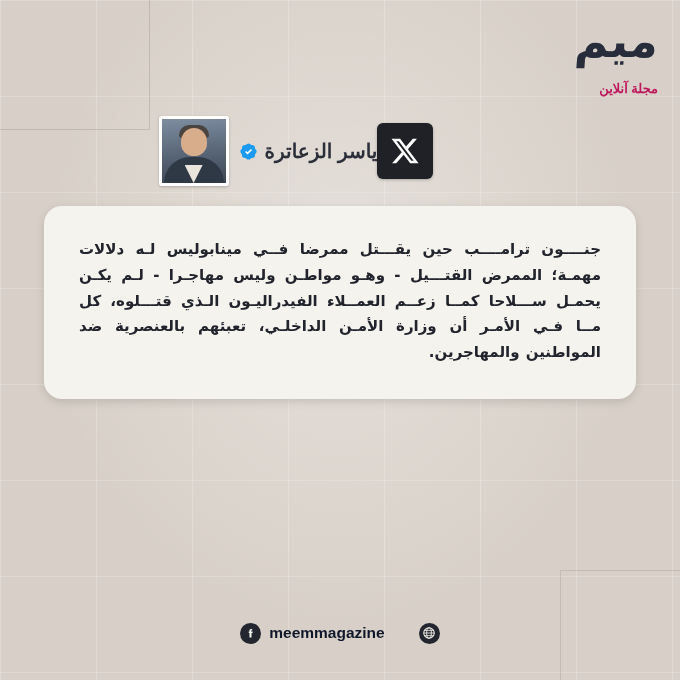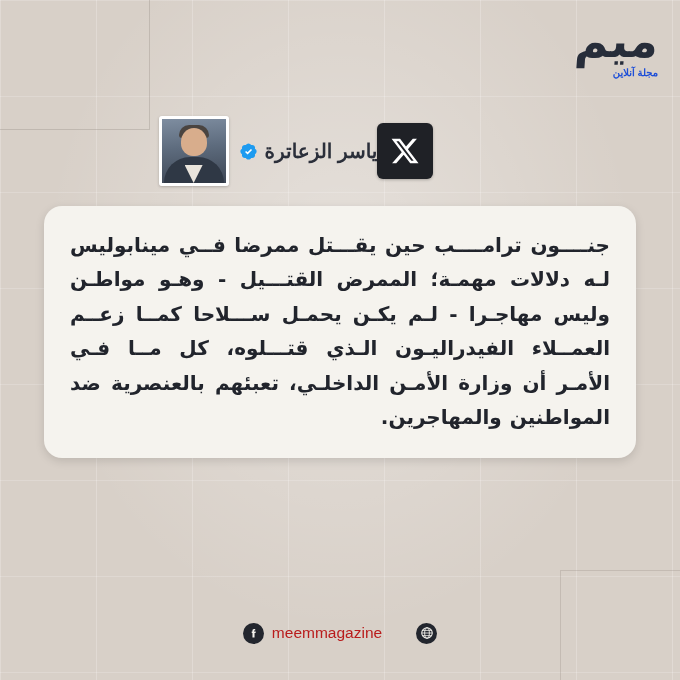--- a/index.html
+++ b/index.html
@@ -53,24 +53,24 @@
     font-family: "DejaVu Sans", sans-serif;
     font-size: 46px;
     font-weight: 700;
     color: #272d3a;
     letter-spacing: -4px;
     display: block;
     transform: skewX(-4deg);
   }
   #brand-sub {
     display: block;
-    margin-top: 4px;
-    font-size: 10px;
-    font-weight: 700;
-    color: #1d4ed8;
+    margin-top: 18px;
+    font-size: 13px;
+    font-weight: 700;
+    color: #be185d;
     letter-spacing: 0px;
   }
 
   
   #account-row {
     position: absolute;
     left: 0; right: 0;
     top: 114px;
     height: 74px;
     direction: rtl;
@@ -170,28 +170,28 @@
     left: 44px; right: 44px;
     top: 206px;
     background: #f5f3ee;
     border-radius: 18px;
     box-shadow: 0 3px 10px rgba(0,0,0,0.13);
     padding: 22px 26px 24px 26px;
     direction: rtl;
   }
   #quote-text {
     font-family: "DejaVu Sans", sans-serif;
-    font-size: 20px;
+    font-size: 15px;
     font-weight: 700;
     line-height: 1.72;
     color: #21242c;
     text-align: justify;
     text-align-last: right;
     word-spacing: 1px;
-    margin: 0;
+    margin: 9px;
   }
 
   
   #footer {
     position: absolute;
     left: 0; right: 0;
     bottom: 30px;
     height: 34px;
     display: flex;
     align-items: center;
@@ -199,22 +199,22 @@
     gap: 34px;
     direction: ltr;
   }
   .footer-item {
     display: flex;
     align-items: center;
     gap: 8px;
   }
   .footer-label {
     font-size: 15.5px;
-    font-weight: 400;
-    color: #b91c1c;
+    font-weight: 700;
+    color: #0f172a;
     white-space: nowrap;
   }
   .footer-icon {
     width: 21px; height: 21px;
     border-radius: 50%;
     background: #23262e;
     display: flex;
     align-items: center;
     justify-content: center;
     flex: 0 0 auto;

